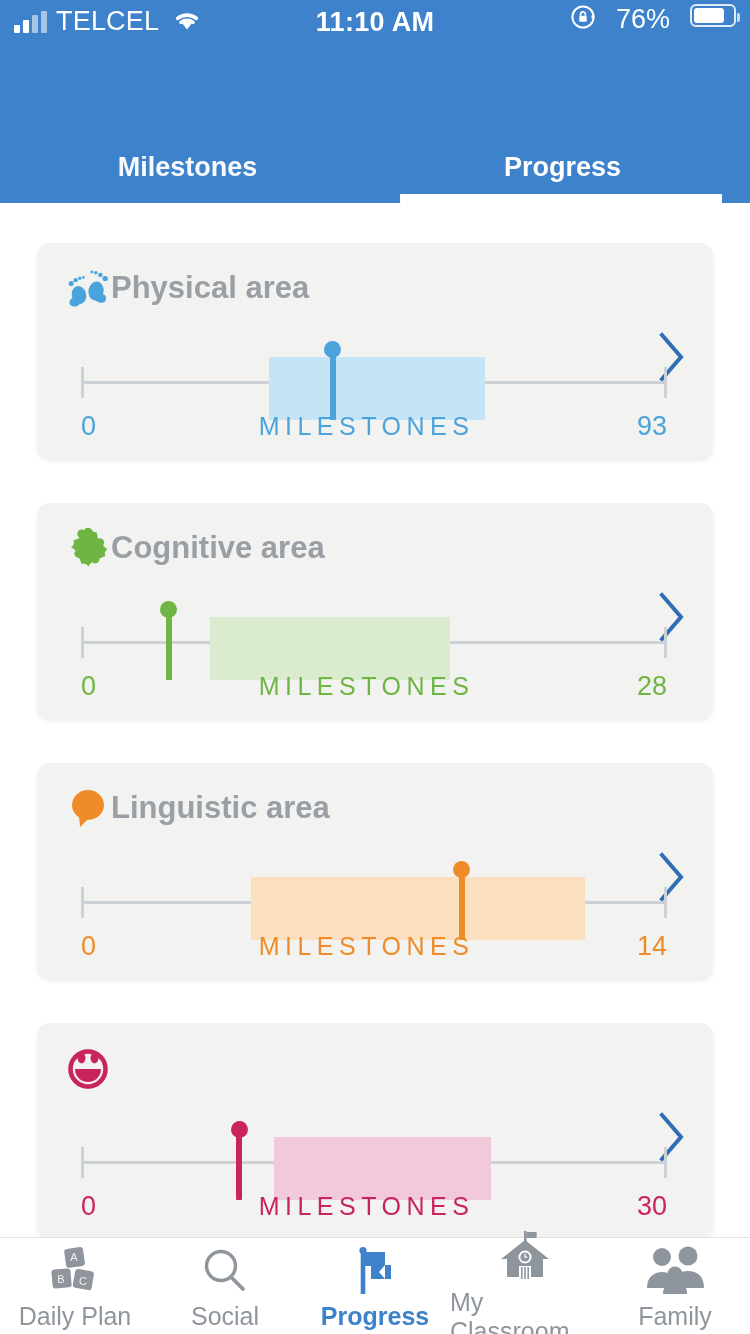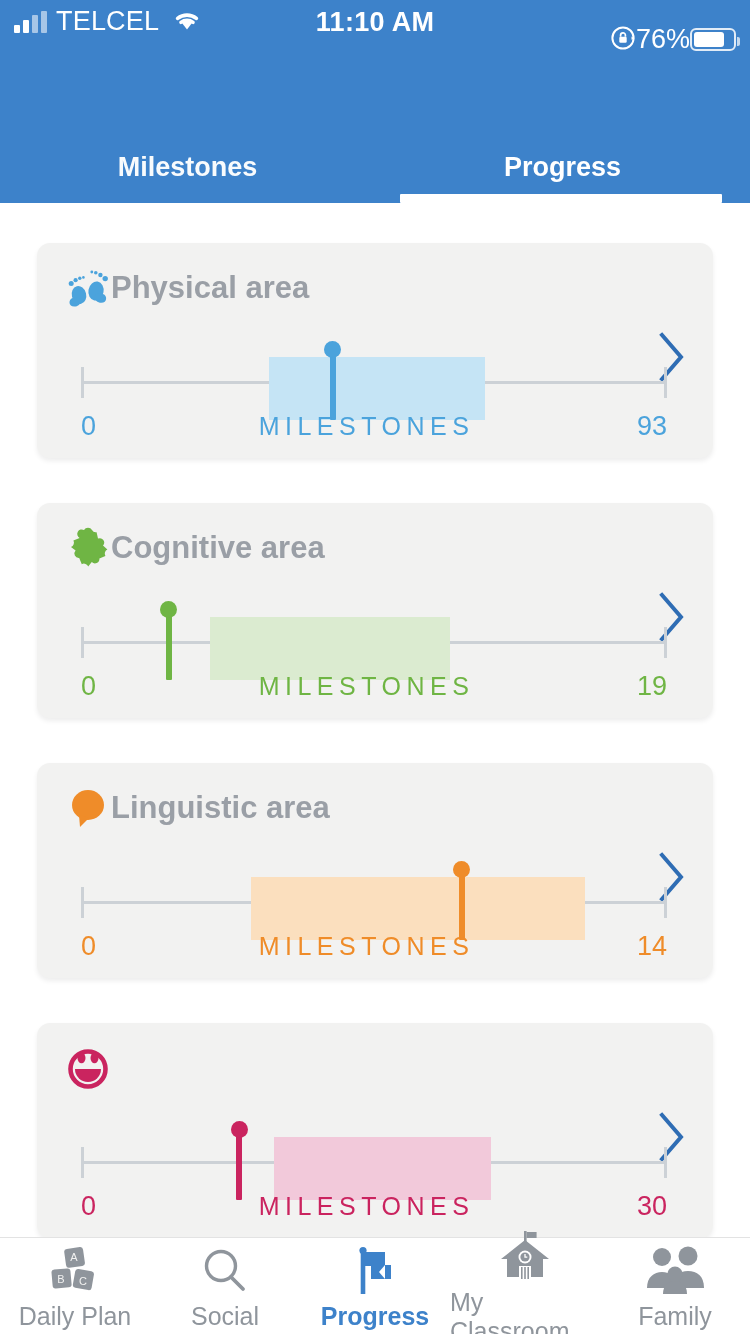--- a/index.html
+++ b/index.html
@@ -26,21 +26,21 @@
   .sig i:nth-child(1){ height:8px; }
   .sig i:nth-child(2){ height:13px; }
   .sig i:nth-child(3){ height:18px; opacity:.55; }
   .sig i:nth-child(4){ height:22px; opacity:.55; }
   .carrier { font-size:27px; font-weight:400; letter-spacing:.2px; color:#fff; }
   .wifi { margin-left:4px; }
   .sb-time {
     position:absolute; left:0; right:0; top:7px; text-align:center;
     font-size:27px; font-weight:700; color:#ffffff; letter-spacing:.3px;
   }
-  .sb-right { position:absolute; right:14px; top:24px; display:flex; align-items:center; gap:0; }
+  .sb-right { position:absolute; right:14px; top:4px; display:flex; gap:20px; }
   .batt-pct { font-size:27px; color:#fff; font-weight:400; }
   .batt {
     position:relative; width:46px; height:23px;
     border:2px solid rgba(255,255,255,.85); border-radius:6px; padding:2px;
   }
   .batt::after {
     content:""; position:absolute; right:-6px; top:7px;
     width:3px; height:9px; background:rgba(255,255,255,.7); border-radius:0 2px 2px 0;
   }
   .batt span { display:block; height:100%; width:78%; background:#fff; border-radius:3px; }
@@ -228,21 +228,21 @@
       <span class="axis-line"></span>
       <span class="tickL"></span>
       <span class="tickR"></span>
       <span class="box" style="left:172.92px; width:240.26000000000002px; background:#dbebd0;"></span>
       <span class="pin-stem" style="left:128.89999999999998px; background:#6fb544;"></span>
       <span class="pin-head" style="left:123.39999999999998px; background:#6fb544;"></span>
     </div>
     <div class="labels" style="color:#6fb544">
       <span class="lab-min">0</span>
       <span class="lab-mid">MILESTONES</span>
-      <span class="lab-max">19</span>
+      <span class="lab-max">28</span>
     </div>
         </div>
         <div class="card">
     <div class="card-head">
       <span class="card-icon">
               <svg width="46" height="46" viewBox="0 0 46 46">
                 <g fill="#ef8c29">
       <ellipse cx="23" cy="20" rx="16" ry="15"></ellipse>
                   <path d="M14 30 l1 12 l9-9z"></path>
                 </g>

